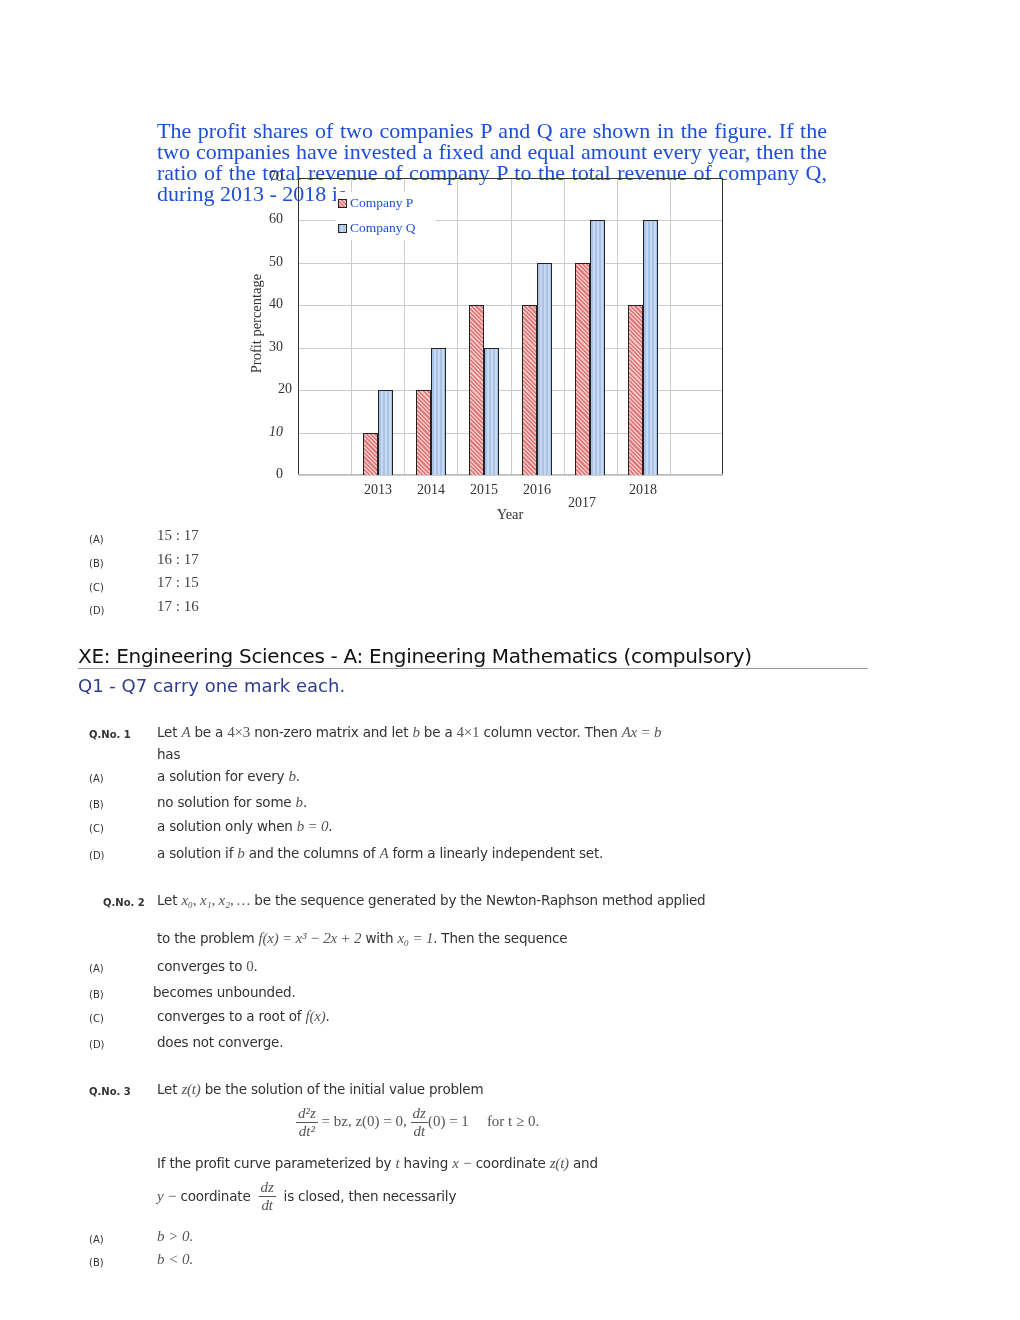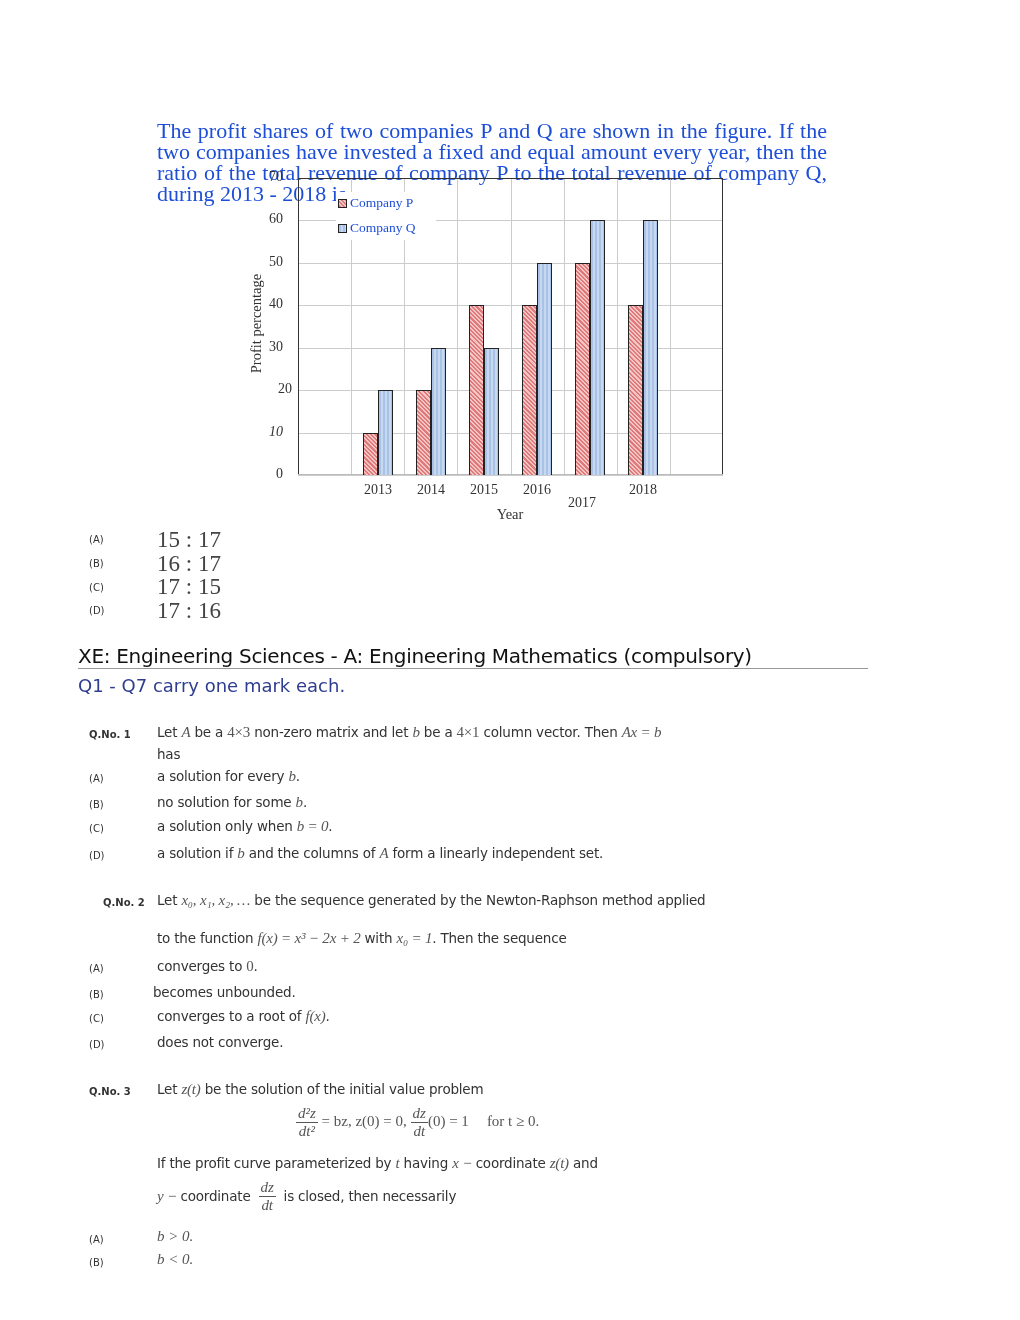--- a/index.html
+++ b/index.html
@@ -1,21 +1,21 @@
 <!DOCTYPE html>
 <html><head>
 <meta charset="utf-8">
 <style>
   html, body { margin:0; padding:0; background:#fff; }
   body { width:1020px; height:1320px; position:relative; overflow:hidden; font-family:"Liberation Sans", sans-serif; color:#222; }
   .abs { position:absolute; }
   .serif { font-family:"Liberation Serif", "DejaVu Serif", serif; }
   .para { left:157px; top:80px; width:670px; font-size:22px; line-height:21px; text-align:justify; color:#1d4ed8;margin-top:40px; }
   .opt-label { font-size:10px; color:#333; font-family:"DejaVu Sans", sans-serif; }
-  .opt-val { font-size:23px; color:#444; }
+  .opt-val { font-size:15px; color:#444; }
   .qtext { font-size:13.5px; color:#333; font-family:"DejaVu Sans", sans-serif; letter-spacing:-0.2px; }
   .qno { font-size:10px; color:#333; font-family:"DejaVu Sans", sans-serif; font-weight:bold; }
   .mi { font-family:"Liberation Serif", serif; font-style:italic; font-size:15px; color:#555; }
   .mr { font-family:"Liberation Serif", serif; font-size:15px; color:#555; }
   .section-title { left:78px; top:644px; font-size:20px; color:#111; font-family:"DejaVu Sans", sans-serif; letter-spacing:-0.3px; }
   .section-rule { left:78px; top:668px; width:790px; height:1px; background:#999; }
   .section-sub { left:78px; top:675px; font-size:18px; color:#2e3d8f; font-family:"DejaVu Sans", sans-serif; }
   
   .chart-frame { left:298px; top:178px; width:425px; height:297px; border:1px solid #333; border-bottom:none; box-sizing:border-box; }
   .hgrid { height:1px; background:#ccc; }
@@ -137,21 +137,21 @@
   <div class="abs opt-label" style="left:89px;top:823px;">(C)</div>
   <div class="abs qtext" style="left:157px;top:818px;"><span>a solution only when </span><span class="mi">b = 0</span><span>.</span></div>
 
   <div class="abs opt-label" style="left:89px;top:850px;">(D)</div>
   <div class="abs qtext" style="left:157px;top:845px;white-space:nowrap;"><span>a solution if </span><span class="mi">b</span><span> and the columns of </span><span class="mi">A</span><span> form a linearly independent set.</span></div>
 </div>
 
 <div>
   <div class="abs qno" style="left:103px;top:897px;">Q.No. 2</div>
   <div class="abs qtext" style="left:157px;top:892px;white-space:nowrap;"><span>Let </span><span class="mi">x₀, x₁, x₂, …</span><span> be the sequence generated by the Newton-Raphson method applied</span></div>
-  <div class="abs qtext" style="left:157px;top:930px;white-space:nowrap;"><span>to the function </span><span class="mi">f(x) = x³ − 2x + 2</span><span> with </span><span class="mi">x₀ = 1</span><span>. Then the sequence</span></div>
+  <div class="abs qtext" style="left:157px;top:930px;white-space:nowrap;"><span>to the problem </span><span class="mi">f(x) = x³ − 2x + 2</span><span> with </span><span class="mi">x₀ = 1</span><span>. Then the sequence</span></div>
 
   <div class="abs opt-label" style="left:89px;top:963px;">(A)</div>
   <div class="abs qtext" style="left:157px;top:958px;"><span>converges to </span><span class="mr">0</span><span>.</span></div>
 
   <div class="abs opt-label" style="left:89px;top:989px;">(B)</div>
   <div class="abs qtext" style="left:153px;top:984px;"><span>becomes unbounded.</span></div>
 
   <div class="abs opt-label" style="left:89px;top:1013px;">(C)</div>
   <div class="abs qtext" style="left:157px;top:1008px;"><span>converges to a root of </span><span class="mi">f(x)</span><span>.</span></div>
 

